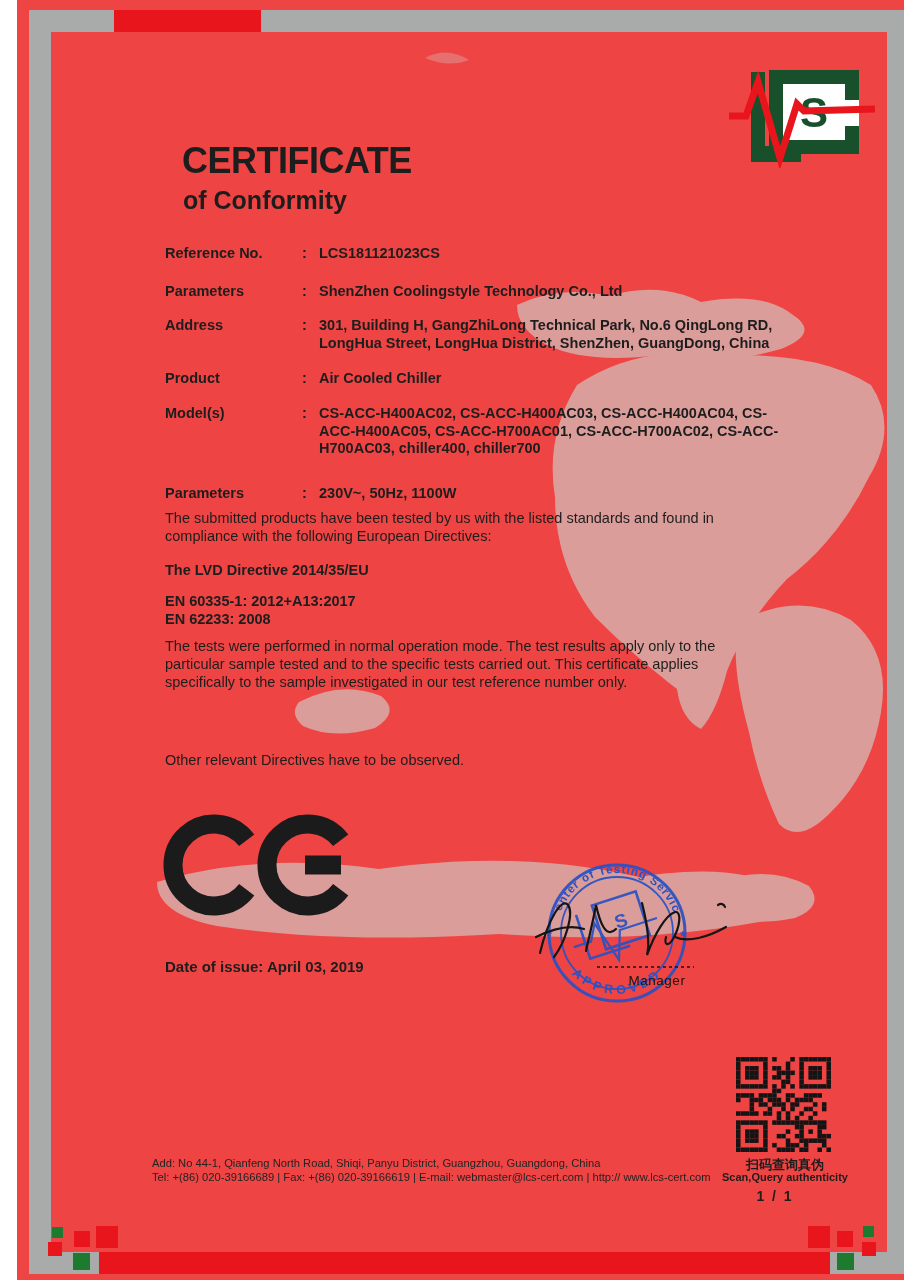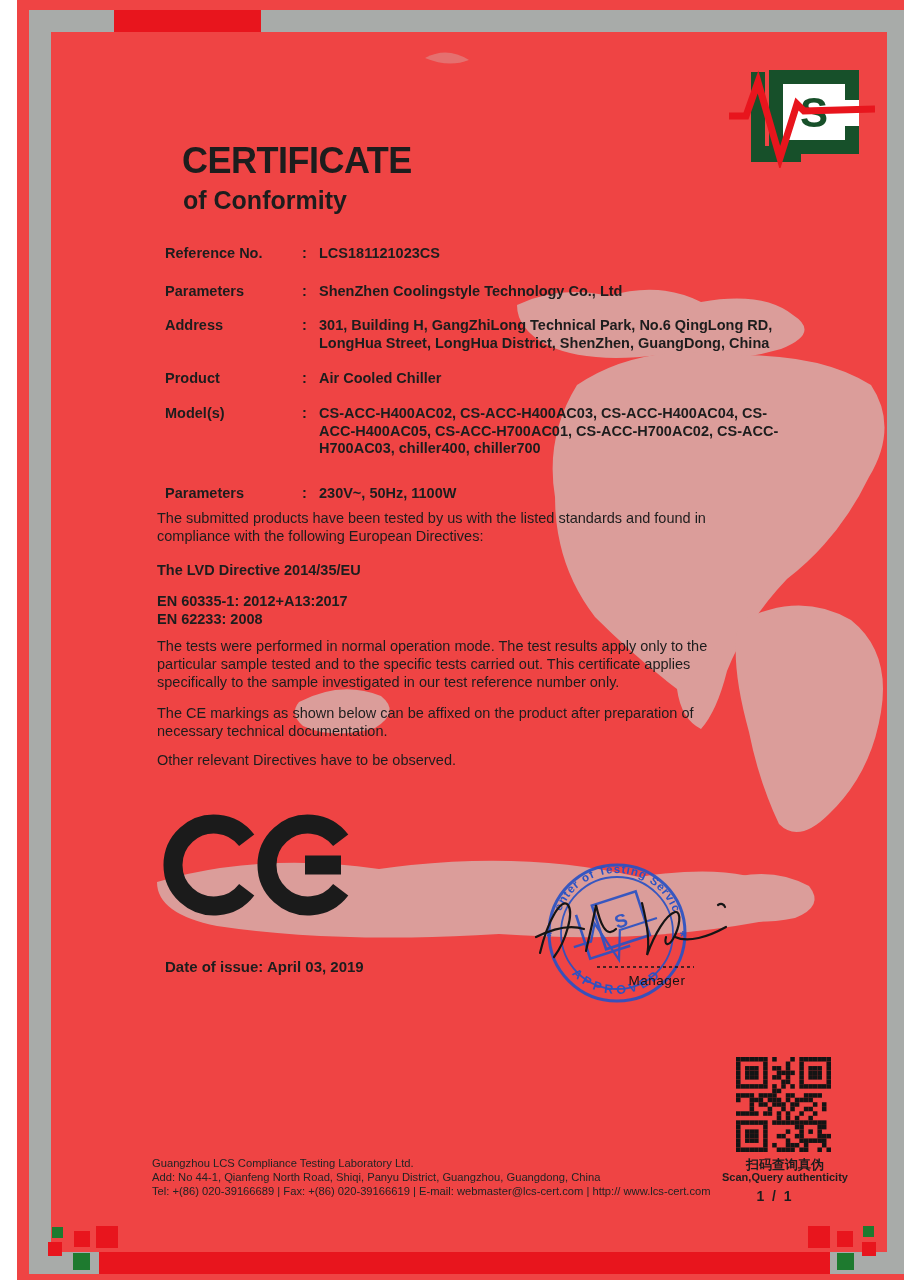--- a/index.html
+++ b/index.html
@@ -23,21 +23,21 @@
   
   .title{left:165px;top:140px;font-size:36px;font-weight:bold;letter-spacing:-0.5px;z-index:5;}
   .subtitle{left:166px;top:186px;font-size:25px;font-weight:bold;z-index:5;text-align:center;}
   
   .row{position:absolute;left:148px;z-index:5;font-size:14.5px;line-height:17.5px;font-weight:bold;}
   .row .lbl{position:absolute;left:0;top:0;width:130px;}
   .row .col{position:absolute;left:137px;top:0;}
   .row .val{position:absolute;left:154px;top:0;width:500px;}
   .r0{top:245px}.r1{top:283px}.r2{top:317px}.r3{top:370px}.r4{top:405px}.r5{top:485px}
   
-  .para{position:absolute;left:140px;z-index:5;font-size:14.5px;line-height:17.8px;width:600px;}
+  .para{position:absolute;left:148px;z-index:5;font-size:14.5px;line-height:17.8px;width:600px;}
   .b-intro{top:510px}
   .b-lvd{top:562px;font-weight:bold;}
   .b-std{top:593px;font-weight:bold;}
   .b-test{top:638px}
   .b-cenote{top:705px}
   .b-other{top:752px}
   
   .ce{left:145px;top:810px;z-index:5;}
   .logo{left:712px;top:66px;z-index:5;}
   .date{left:148px;top:958px;font-size:15px;font-weight:bold;z-index:6;}
@@ -149,24 +149,20 @@
   </div>
   <div class="para b-lvd">The LVD Directive 2014/35/EU</div>
   <div class="para b-std">
     <div>EN 60335-1: 2012+A13:2017</div>
     <div>EN 62233: 2008</div>
   </div>
   <div class="para b-test">
     <div>The tests were performed in normal operation mode. The test results apply only to the</div>
     <div>particular sample tested and to the specific tests carried out. This certificate applies</div>
     <div>specifically to the sample investigated in our test reference number only.</div>
-  </div>
-  <div class="para b-cenote">
-    <div>The CE markings as shown below can be affixed on the product after preparation of</div>
-    <div>necessary technical documentation.</div>
   </div>
   <div class="para b-other">Other relevant Directives have to be observed.</div>
 
   <svg class="abs ce" width="205" height="110" viewBox="0 0 205 110">
     <g fill="none" stroke="#1b1b1b" stroke-width="19">
       <path d="M84.7,30.3 A41,41 0 1 0 84.7,79.7"></path>
       <path d="M178.7,30.3 A41,41 0 1 0 178.7,79.7"></path>
       <path d="M143,55 H179"></path>
     </g>
   </svg>
@@ -433,18 +429,17 @@
       <rect x="63.00" y="90.00" width="4.5" height="4.5" fill="#141414"></rect>
       <rect x="67.50" y="90.00" width="4.5" height="4.5" fill="#141414"></rect>
       <rect x="81.00" y="90.00" width="4.5" height="4.5" fill="#141414"></rect>
       <rect x="90.00" y="90.00" width="4.5" height="4.5" fill="#141414"></rect>
     </svg>
   <div class="abs qr-cap-cn">扫码查询真伪</div>
   <div class="abs qr-cap-en">Scan,Query authenticity</div>
   <div class="abs page-ind">1 / 1</div>
 
   <div class="abs footer">
-    <div>Guangzhou LCS Compliance Testing Laboratory Ltd.</div>
     <div>Add: No 44-1, Qianfeng North Road, Shiqi, Panyu District, Guangzhou, Guangdong, China</div>
     <div>Tel: +(86) 020-39166689  |  Fax: +(86) 020-39166619   |  E-mail: webmaster@lcs-cert.com  |  http:// www.lcs-cert.com</div>
   </div>
 
 </div>
 
 </body></html>

